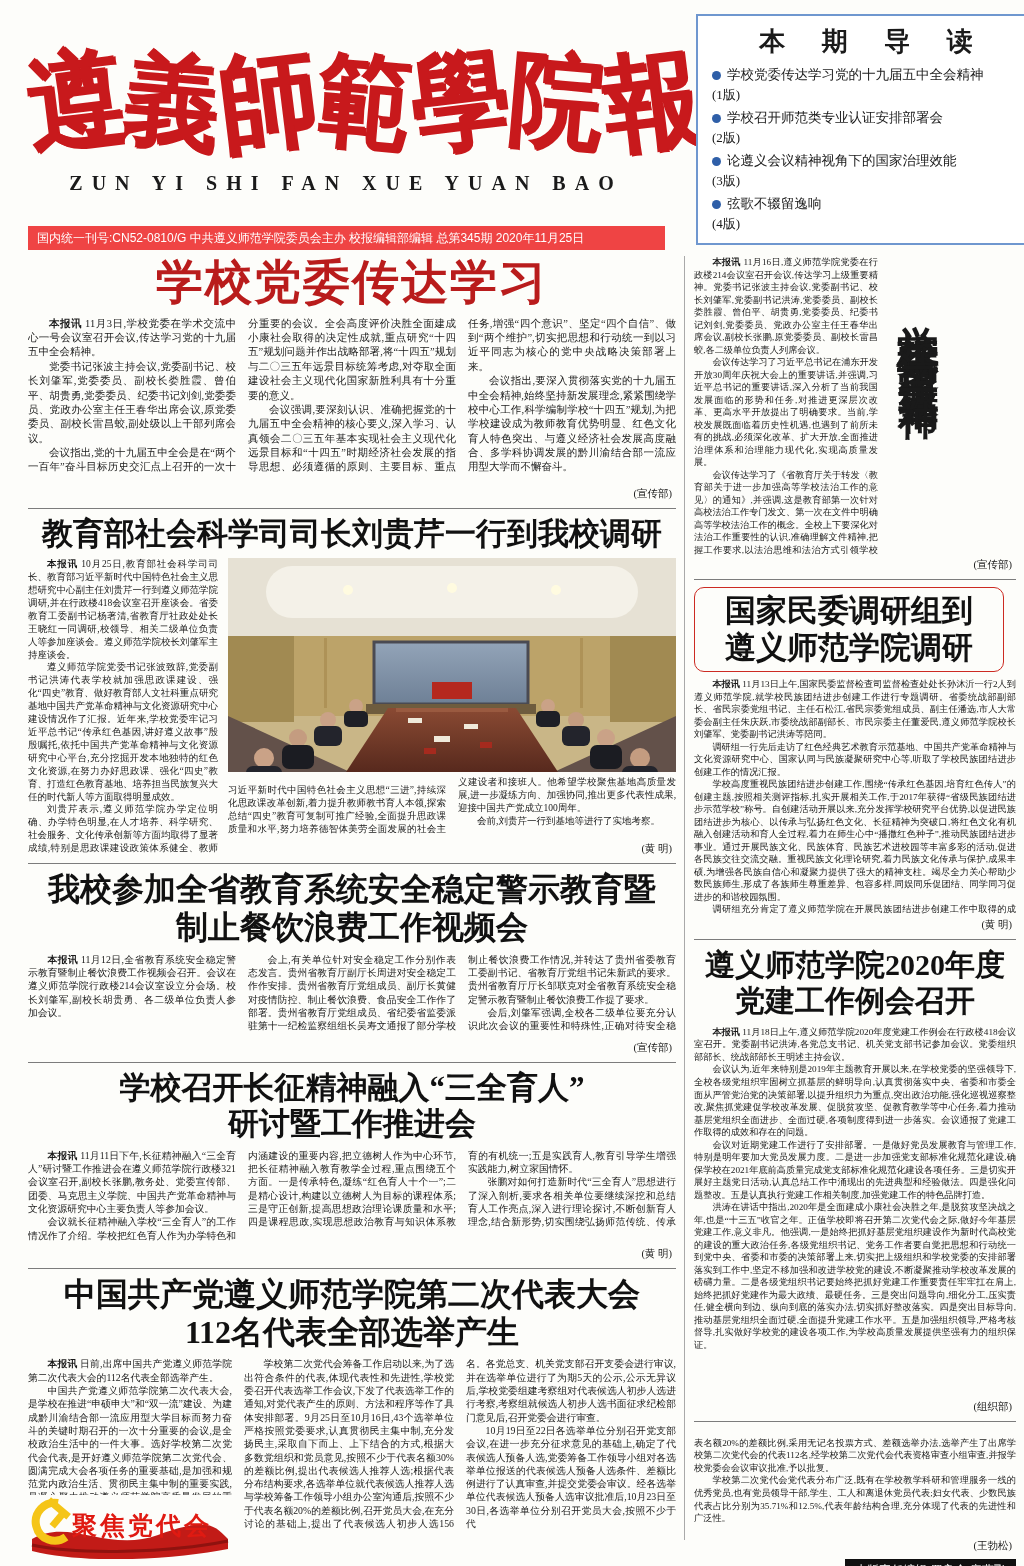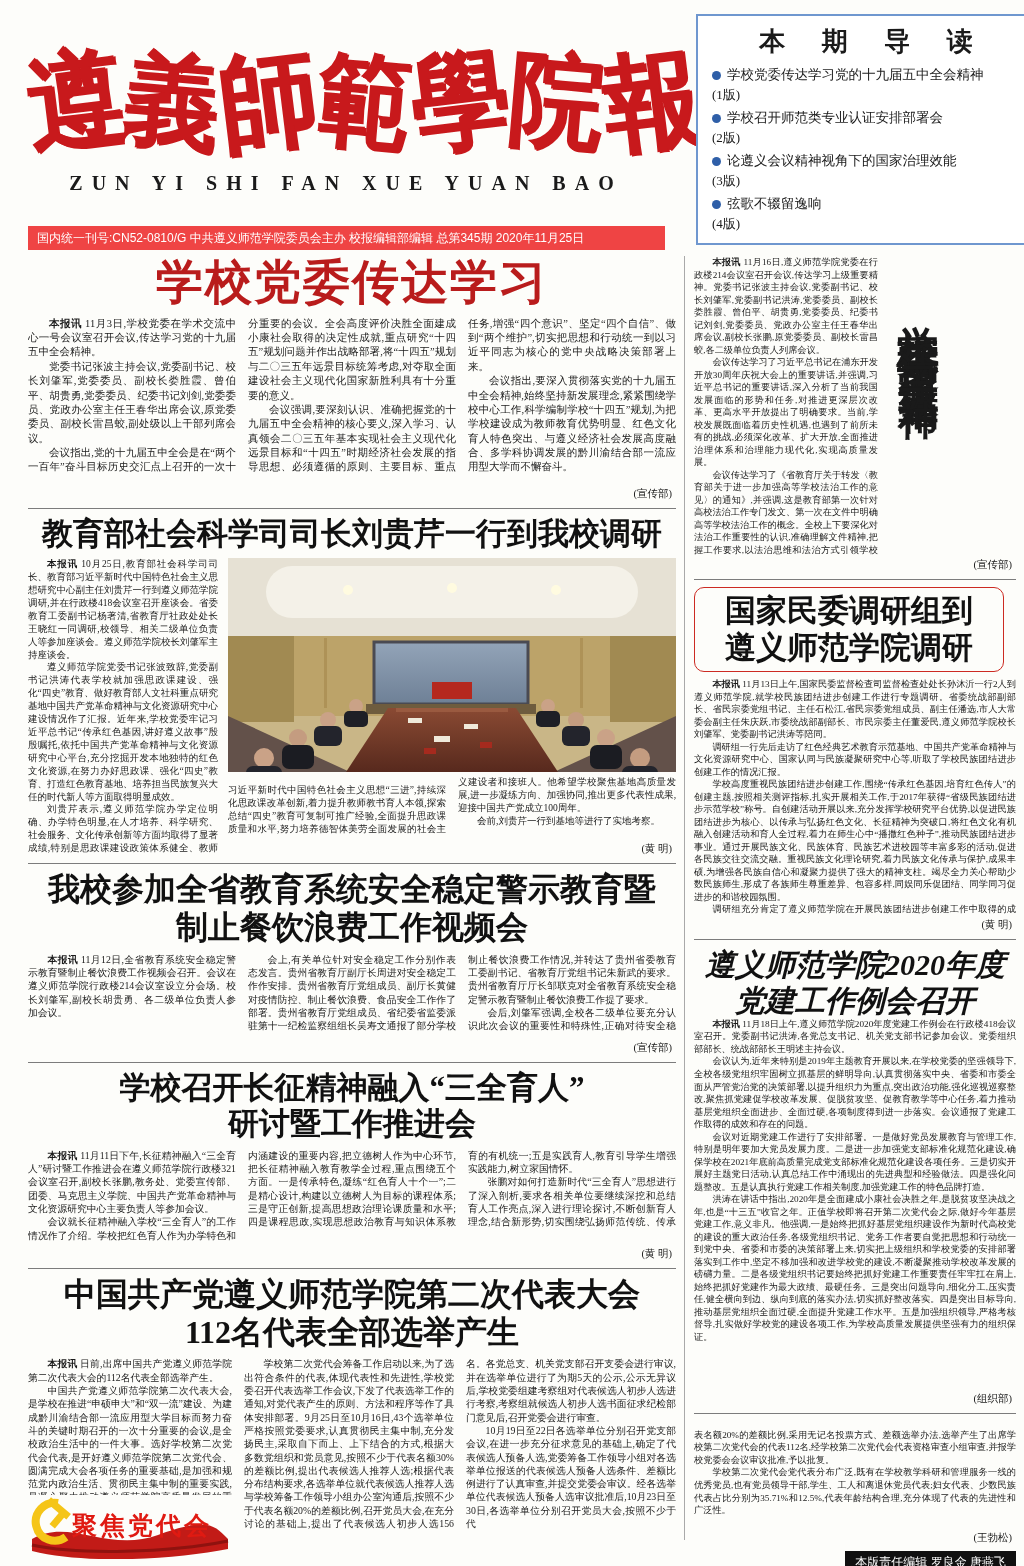--- a/index.html
+++ b/index.html
@@ -299,21 +299,21 @@
         <p><b class="lead">本报讯</b><span>  11月13日上午,国家民委监督检查司监督检查处处长孙沐沂一行2人到遵义师范学院,就学校民族团结进步创建工作进行专题调研。省委统战部副部长、省民宗委党组书记、主任石松江,省民宗委党组成员、副主任潘选,市人大常委会副主任朱庆跃,市委统战部副部长、市民宗委主任董爱民,遵义师范学院校长刘肇军、党委副书记洪涛等陪同。</span></p>
         <p>调研组一行先后走访了红色经典艺术教育示范基地、中国共产党革命精神与文化资源研究中心、国家认同与民族凝聚研究中心等,听取了学校民族团结进步创建工作的情况汇报。</p>
         <p>学校高度重视民族团结进步创建工作,围绕“传承红色基因,培育红色传人”的创建主题,按照相关测评指标,扎实开展相关工作,于2017年获得“省级民族团结进步示范学校”称号。自创建活动开展以来,充分发挥学校研究平台优势,以促进民族团结进步为核心、以传承与弘扬红色文化、长征精神为突破口,将红色文化有机融入创建活动和育人全过程,着力在师生心中“播撒红色种子”,推动民族团结进步事业。通过开展民族文化、民族体育、民族艺术进校园等丰富多彩的活动,促进各民族交往交流交融。重视民族文化理论研究,着力民族文化传承与保护,成果丰硕,为增强各民族自信心和凝聚力提供了强大的精神支柱。竭尽全力关心帮助少数民族师生,形成了各族师生尊重差异、包容多样,同娱同乐促团结、同学同习促进步的和谐校园氛围。</p>
         <p>调研组充分肯定了遵义师范学院在开展民族团结进步创建工作中取得的成绩,希望学校进一步坚持立德树人根本任务,发挥地方资源优势,不断促进民族团结,推动形成中华民族命运共同体。</p>
       </div>
       <div class="sign">(黄 明)</div>
     </div>
     <hr class="xrule">
 
     <div class="art">
-      <div class="hl2" style="font-size:30px;margin:4px 0 0 0;font-style:italic;">
+      <div class="hl2" style="font-size:30px;margin:4px 0 8px 0;">
         <div>遵义师范学院2020年度</div>
         <div>党建工作例会召开</div>
       </div>
       <div class="fs92" style="height:372px;overflow:hidden;">
         <p><b class="lead">本报讯</b><span>  11月18日上午,遵义师范学院2020年度党建工作例会在行政楼418会议室召开。党委副书记洪涛,各党总支书记、机关党支部书记参加会议。党委组织部部长、统战部部长王明述主持会议。</span></p>
         <p>会议认为,近年来特别是2019年主题教育开展以来,在学校党委的坚强领导下,全校各级党组织牢固树立抓基层的鲜明导向,认真贯彻落实中央、省委和市委全面从严管党治党的决策部署,以提升组织力为重点,突出政治功能,强化巡视巡察整改,聚焦抓党建促学校改革发展、促脱贫攻坚、促教育教学等中心任务,着力推动基层党组织全面进步、全面过硬,各项制度得到进一步落实。会议通报了党建工作取得的成效和存在的问题。</p>
         <p>会议对近期党建工作进行了安排部署。一是做好党员发展教育与管理工作,特别是明年要加大党员发展力度。二是进一步加强党支部标准化规范化建设,确保学校在2021年底前高质量完成党支部标准化规范化建设各项任务。三是切实开展好主题党日活动,认真总结工作中涌现出的先进典型和经验做法。四是强化问题整改。五是认真执行党建工作相关制度,加强党建工作的特色品牌打造。</p>
         <p>洪涛在讲话中指出,2020年是全面建成小康社会决胜之年,是脱贫攻坚决战之年,也是“十三五”收官之年。正值学校即将召开第二次党代会之际,做好今年基层党建工作,意义非凡。他强调,一是始终把抓好基层党组织建设作为新时代高校党的建设的重大政治任务,各级党组织书记、党务工作者要自觉把思想和行动统一到党中央、省委和市委的决策部署上来,切实把上级组织和学校党委的安排部署落实到工作中,坚定不移加强和改进学校党的建设,不断凝聚推动学校改革发展的磅礴力量。二是各级党组织书记要始终把抓好党建工作重要责任牢牢扛在肩上,始终把抓好党建作为最大政绩、最硬任务。三是突出问题导向,细化分工,压实责任,健全横向到边、纵向到底的落实办法,切实抓好整改落实。四是突出目标导向,推动基层党组织全面过硬,全面提升党建工作水平。五是加强组织领导,严格考核督导,扎实做好学校党的建设各项工作,为学校高质量发展提供坚强有力的组织保证。</p>
       </div>
       <div class="sign">(组织部)</div>

